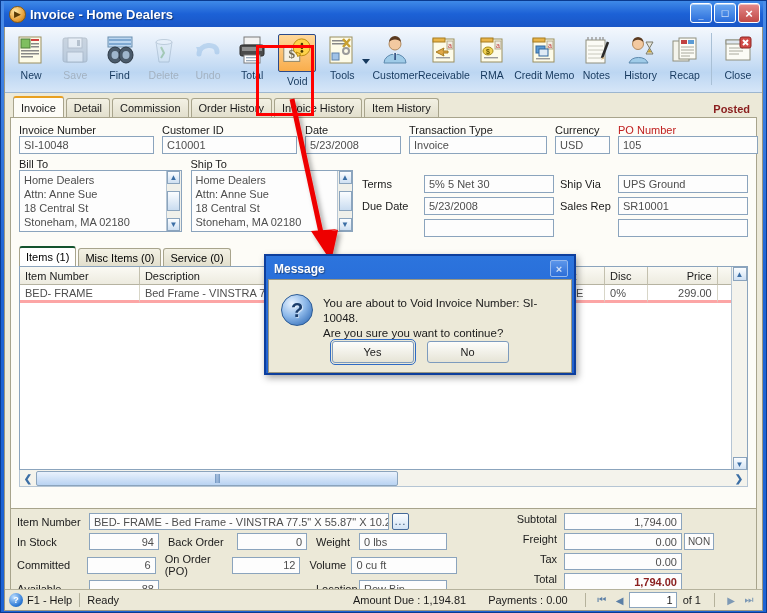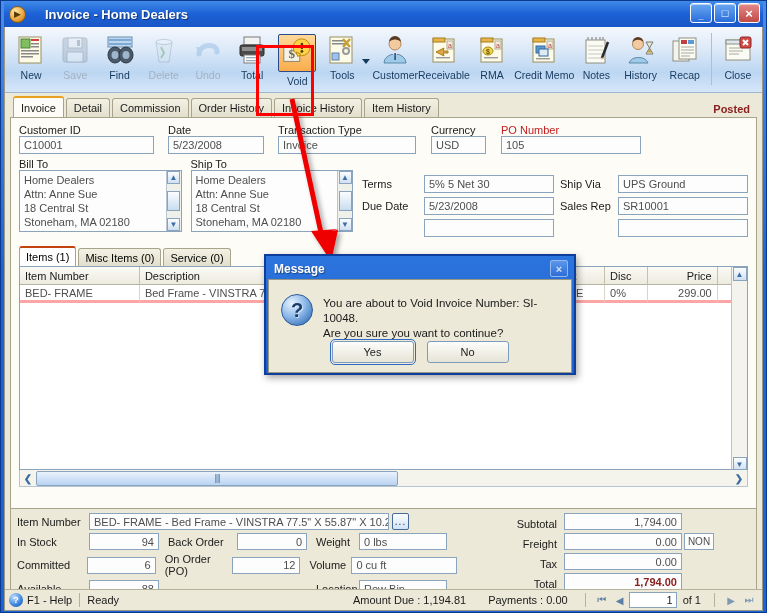--- a/index.html
+++ b/index.html
@@ -31,21 +31,21 @@
   }
   #title-icon {
     width: 17px; height: 17px; border-radius: 50%;
     background: radial-gradient(circle at 35% 30%, #ffe9a8, #e8a13a 60%, #b56f12);
     border: 1px solid #8a5a0c;
     display: flex; align-items: center; justify-content: center;
     color: #5a3a04; font-size: 9px; line-height: 1;
     flex: 0 0 auto;
   }
   #title-text {
-    margin-left: 19px; color: #fff; font-weight: bold; font-size: 13px;
+    margin-left: 4px; color: #fff; font-weight: bold; font-size: 13px;
     text-shadow: 1px 1px 1px rgba(0,0,0,.45);
     white-space: nowrap;
   }
   #window-buttons { position: absolute; right: 3px; top: 2px; display: flex; gap: 2px; }
   .win-btn {
     width: 22px; height: 20px; border-radius: 3px;
     border: 1px solid #ffffff;
     display: flex; align-items: center; justify-content: center;
     color: #fff; font-size: 11px; font-weight: bold;
     background: linear-gradient(180deg,#6aa8f2,#2a6ddb);
@@ -191,21 +191,21 @@
   .terms-grid .fld-label { text-align: left; }
 
   
   #items-tabs { display: flex; gap: 2px; margin-top: 10px; align-items: flex-end; height: 19px; }
   .itab {
     height: 18px; padding: 0 6px; display:flex; align-items:center;
     background: linear-gradient(180deg,#f3f1e4,#e2dfcd);
     border: 1px solid #a8a48c; border-bottom: none; border-radius: 3px 3px 0 0;
     font-size: 11px;
   }
-  .itab.selected { background: #ffffff; border-top: 2px solid #c2410c; height: 20px; }
+  .itab.selected { background: #ffffff; border-top: 2px solid #14532d; height: 20px; }
 
   #grid {
     border: 1px solid #8ba4bd; background: #ffffff;
     height: 204px; position: relative; overflow: hidden;
   }
   #grid-head { display: flex; height: 18px; background: linear-gradient(180deg,#fbfaf4,#eceade); }
   .gh {
     border-right: 1px solid #c3c0ae; border-bottom: 1px solid #b6b3a1;
     font-size: 11px; color: #1a1a1a; padding: 0 5px;
     display: flex; align-items: center; white-space: nowrap; overflow: hidden;
@@ -257,21 +257,21 @@
   }
   .d-fld.num { justify-content: flex-end; }
   #ellipsis-btn {
     width: 17px; height: 17px; margin-left: 3px;
     border: 1px solid #456a99; border-radius: 2px;
     background: linear-gradient(180deg,#fbfdff,#d2e3f5);
     display: flex; align-items: center; justify-content: center;
     font-size: 10px; color: #16395e; line-height: 6px; letter-spacing:1px;
   }
   #totals { margin-left: auto; width: 258px; }
-  .t-row { display: flex; align-items: flex-end; margin-bottom: 3px; }
+  .t-row { display: flex; align-items: flex-start; margin-bottom: 3px; }
   .t-lab { width: 72px; font-size: 11px; color: #1a1a1a; }
   .t-fld {
     border: 1px solid #8ba4bd; background: #fdfdfd; height: 17px; width: 118px;
     font-size: 11px; color: #4e4e4e; padding: 0 4px;
     display: flex; align-items: center; justify-content: flex-end;
   }
   .t-fld.bold { font-weight: bold; color: #8b2020; }
   #non-box {
     border: 1px solid #8ba4bd; background: #fdfdfd; height: 17px; width: 30px;
     margin-left: 2px; font-size: 10px; color: #4e4e4e;
@@ -646,20 +646,24 @@
         </div>
       <div class="tab">
           <span>Item History</span>
         </div>
       <div id="posted-label">Posted</div>
     </div>
 
     <div id="form-panel">
 
       <div id="row-top">
+        <div class="col" style="width:140px">
+          <div class="fld-label">Invoice Number</div>
+          <div class="fld" style="width:135px">SI-10048</div>
+        </div>
         <div class="col" style="width:141px">
           <div class="fld-label">Customer ID</div>
           <div class="fld" style="width:135px">C10001</div>
         </div>
         <div class="col" style="width:102px">
           <div class="fld-label">Date</div>
           <div class="fld" style="width:96px">5/23/2008</div>
         </div>
         <div class="col" style="width:145px">
           <div class="fld-label">Transaction Type</div>

